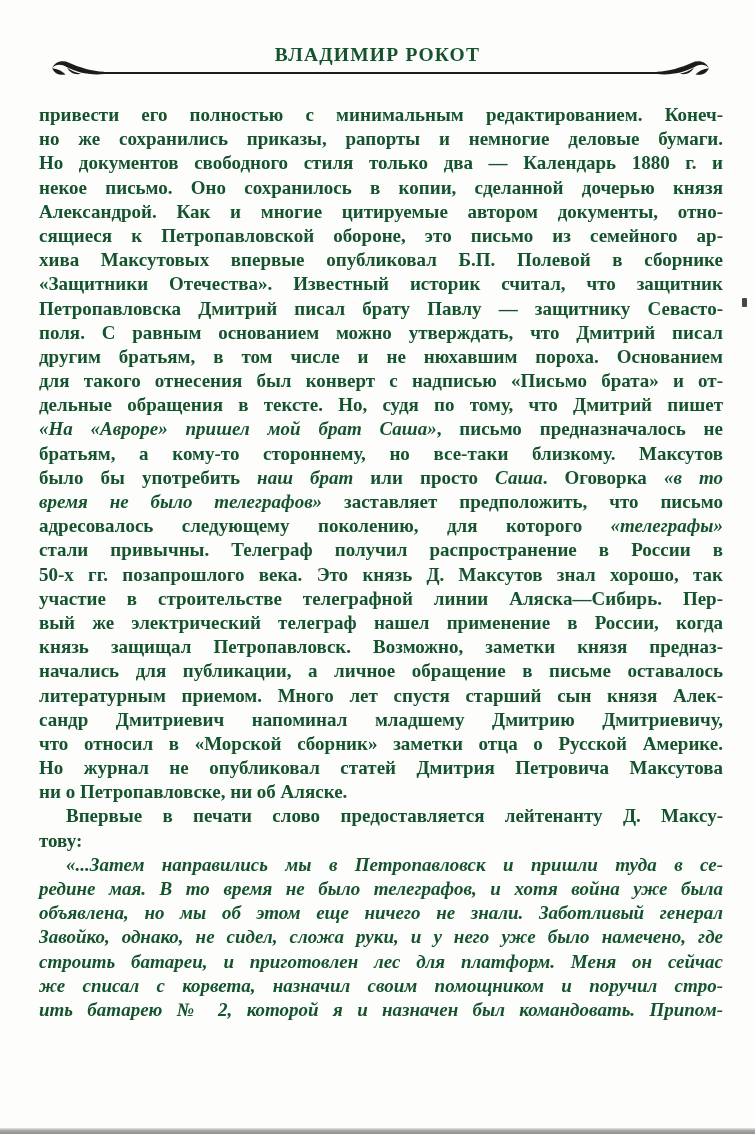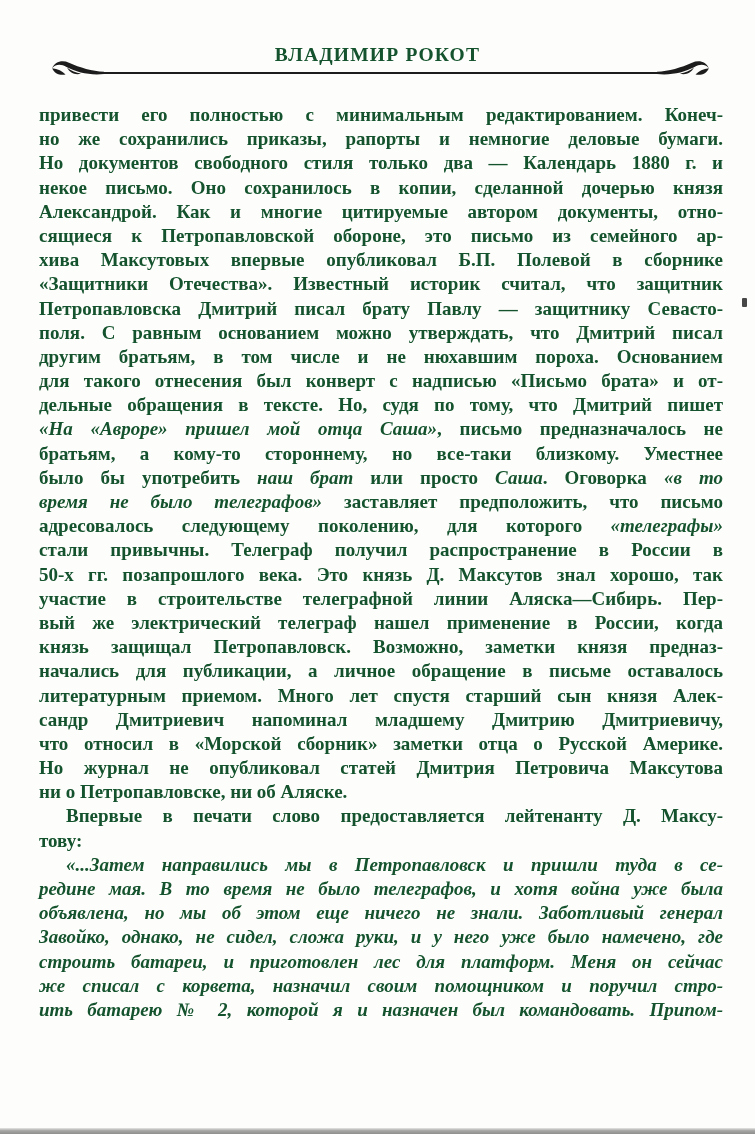--- a/index.html
+++ b/index.html
@@ -86,22 +86,22 @@
       <div class="line just"><span>некое письмо. Оно сохранилось в копии, сделанной дочерью князя</span></div>
       <div class="line just"><span>Александрой. Как и многие цитируемые автором документы, отно-</span></div>
       <div class="line just"><span>сящиеся к Петропавловской обороне, это письмо из семейного ар-</span></div>
       <div class="line just"><span>хива Максутовых впервые опубликовал Б.П. Полевой в сборнике</span></div>
       <div class="line just"><span>«Защитники Отечества». Известный историк считал, что защитник</span></div>
       <div class="line just"><span>Петропавловска Дмитрий писал брату Павлу — защитнику Севасто-</span></div>
       <div class="line just"><span>поля. С равным основанием можно утверждать, что Дмитрий писал</span></div>
       <div class="line just"><span>другим братьям, в том числе и не нюхавшим пороха. Основанием</span></div>
       <div class="line just"><span>для такого отнесения был конверт с надписью «Письмо брата» и от-</span></div>
       <div class="line just"><span>дельные обращения в тексте. Но, судя по тому, что Дмитрий пишет</span></div>
-      <div class="line just"><span class="it">«На «Авроре» пришел мой отца Саша»</span><span>, письмо предназначалось не</span></div>
-      <div class="line just"><span>братьям, а кому-то стороннему, но все-таки близкому. Уместнее</span></div>
+      <div class="line just"><span class="it">«На «Авроре» пришел мой брат Саша»</span><span>, письмо предназначалось не</span></div>
+      <div class="line just"><span>братьям, а кому-то стороннему, но все-таки близкому. Максутов</span></div>
       <div class="line just"><span>было бы употребить </span><span class="it">наш брат</span><span> или просто </span><span class="it">Саша</span><span>. Оговорка </span><span class="it">«в то</span></div>
       <div class="line just"><span class="it">время не было телеграфов»</span><span> заставляет предположить, что письмо</span></div>
       <div class="line just"><span>адресовалось следующему поколению, для которого </span><span class="it">«телеграфы»</span></div>
       <div class="line just"><span>стали привычны. Телеграф получил распространение в России в</span></div>
       <div class="line just"><span>50-х гг. позапрошлого века. Это князь Д. Максутов знал хорошо, так</span></div>
       <div class="line just"><span>участие в строительстве телеграфной линии Аляска—Сибирь. Пер-</span></div>
       <div class="line just"><span>вый же электрический телеграф нашел применение в России, когда</span></div>
       <div class="line just"><span>князь защищал Петропавловск. Возможно, заметки князя предназ-</span></div>
       <div class="line just"><span>начались для публикации, а личное обращение в письме оставалось</span></div>
       <div class="line just"><span>литературным приемом. Много лет спустя старший сын князя Алек-</span></div>

